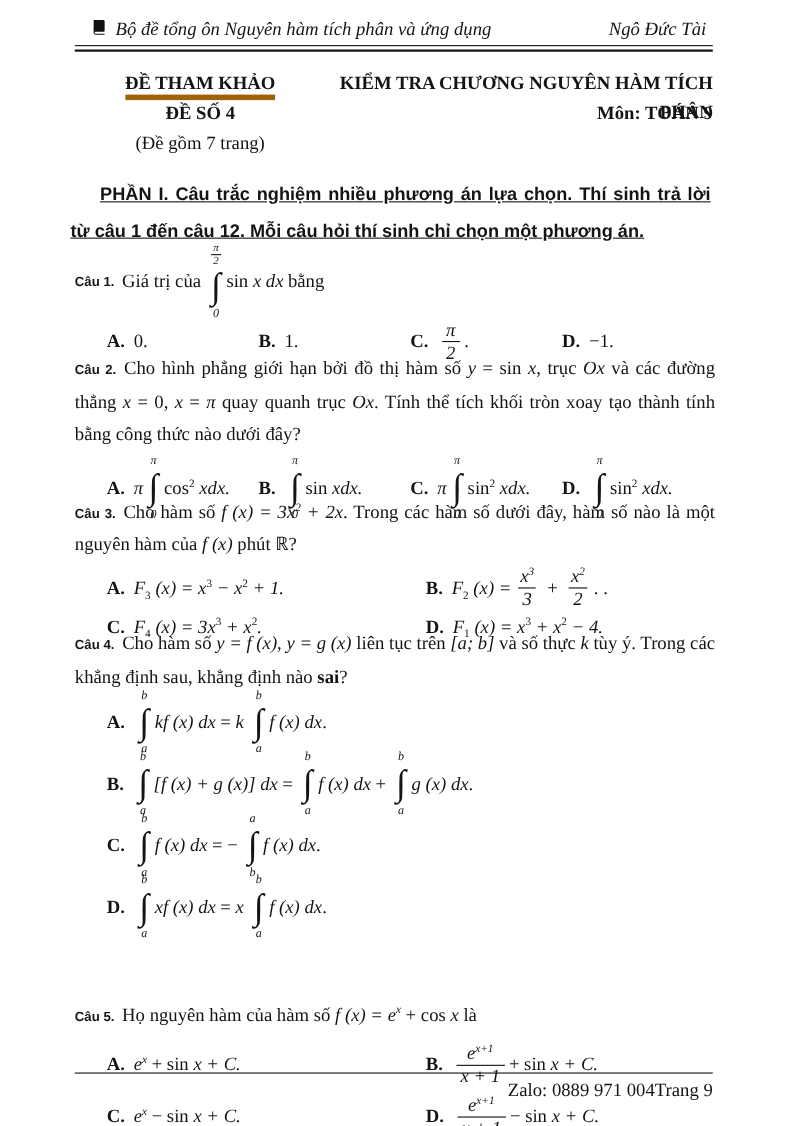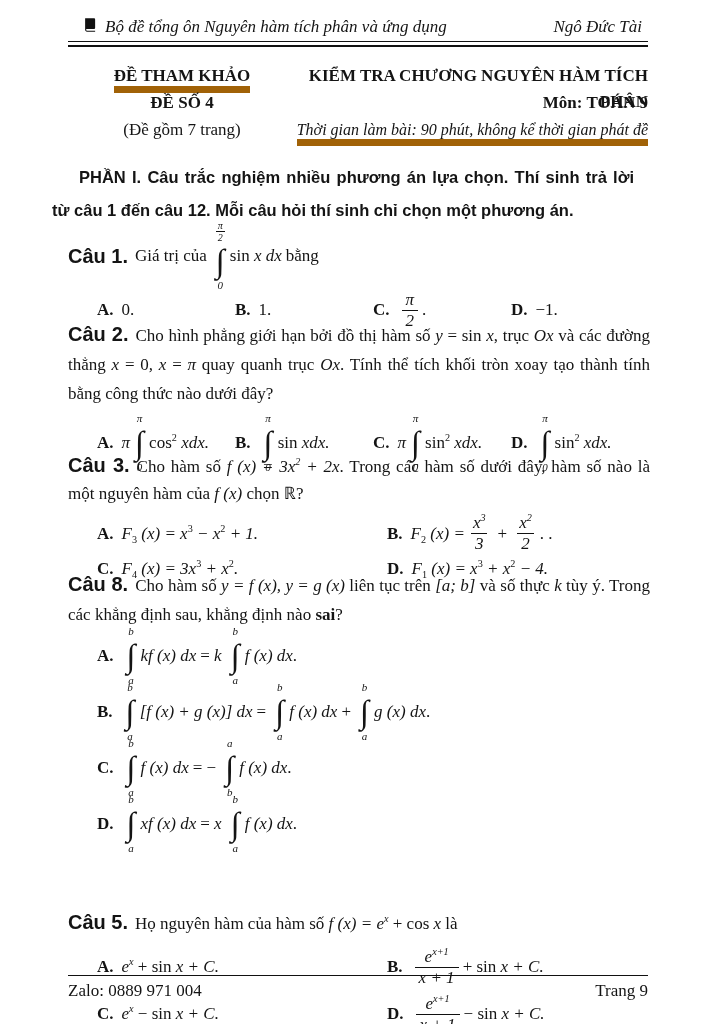--- a/index.html
+++ b/index.html
@@ -21,33 +21,33 @@
   .pagehdr .hauthor { flex:0 0 auto; padding-right:6px; }
   .hdr-rules { position:absolute; top:41px; left:68px; width:580px; }
   .hdr-rules .r1 { border-top:1px solid #111; }
   .hdr-rules .r2 { border-top:2px solid #111; margin-top:3px; }
 
   
   .examhead { position:absolute; top:63px; left:68px; width:580px; display:flex; font-size:17px; }
   .examhead .lcol { flex:0 0 200px; margin-left:14px; text-align:center; }
   .examhead .rcol { flex:1 1 auto; text-align:right; }
   .examhead .row { line-height:26px; height:27px; }
-  .u { border-bottom:7px solid #a16207; padding-bottom:1px; }
+  .u { border-bottom:5px solid #a16207; padding-bottom:1px; }
   .bold { font-weight:bold; }
   .dur { font-style:italic; font-size:16px; }
 
   
-  .part1 { position:absolute; top:161px; left:52px; width:582px;
+  .part1 { position:absolute; top:161px; left:64px; width:582px;
            font-family:"Liberation Sans", sans-serif; font-weight:bold;
-           font-size:16.5px; line-height:33px; text-align:justify; text-indent:27px; margin:0; }
+           font-size:16.5px; line-height:33px; text-align:justify; text-indent:27px; margin:0;text-decoration:underline; }
 
   
   .q { position:absolute; left:68px; width:582px; }
   .stmt { margin:0; font-size:17px; line-height:29px; text-align:justify; }
-  .qlabel { font-family:"Liberation Sans", sans-serif; font-weight:bold; font-size:20px; margin-right:7px; }
+  .qlabel { font-family:"Liberation Sans", sans-serif; font-weight:bold; font-size:12px; margin-right:7px; }
   .olab { font-weight:bold; margin-right:8px; flex:0 0 auto; }
 
   .row4 { display:grid; grid-template-columns:138px 138px 138px 1fr; padding-left:29px; }
   .row2 { display:grid; grid-template-columns:290px 1fr; padding-left:29px; }
   .opt { display:flex; align-items:center; font-size:17px; }
 
   
   .dint { display:inline-flex; flex-direction:column; align-items:center; line-height:1; margin:0 5px; flex:0 0 auto; }
   .dint .lim { font-size:11px; font-style:italic; line-height:1; padding:1px 0; }
   .dint .igl { font-size:33px; line-height:36px; font-style:italic; }
@@ -67,21 +67,21 @@
   #q3 .stmt, #q3 .row2 { line-height:27px; }
   #q3 .rowA { margin-top:6px; min-height:40px; align-items:center; }
   #q3 .rowB { margin-top:2px; min-height:26px; align-items:center; }
   .optline { display:flex; align-items:center; padding-left:29px; height:54px; margin-bottom:2px; font-size:17px; }
   .mid { margin:0 4px; white-space:pre; }
   #q5 .rowA { margin-top:4px; min-height:50px; align-items:center; }
   #q5 .rowB { margin-top:2px; min-height:34px; align-items:center; }
 
   
   .pageftr { position:absolute; top:975px; left:68px; width:580px; border-top:1.5px solid #111; }
-  .pageftr .row { display:flex; justify-content:space-between; font-size:17px; padding-top:5px; }
+  .pageftr .row { display:flex; justify-content:flex-end; font-size:17px; padding-top:5px; }
 </style>
 </head>
 <body>
 
 <div class="page">
 
   <div class="pagehdr">
     <span class="bookicon">
       <svg width="15" height="15" viewBox="0 0 24 24">
           <path fill="#111" d="M5 2h14c1.1 0 2 .9 2 2v13c0 1.1-.9 2-2 2H8c-.8 0-1.5.7-1.5 1.5S7.2 22 8 22h13v1.4H8c-1.7 0-3-1.3-3-2.9V2z"></path>
@@ -98,21 +98,20 @@
 
   <div class="examhead">
     <div class="lcol">
       <div class="row"><span class="bold u">ĐỀ THAM KHẢO</span></div>
       <div class="row"><span class="bold">ĐỀ SỐ 4</span></div>
       <div class="row"><span>(Đề gồm 7 trang)</span></div>
     </div>
     <div class="rcol">
       <div class="row"><span class="bold">KIỂM TRA CHƯƠNG NGUYÊN HÀM TÍCH PHÂN</span></div>
       <div class="row"><span class="bold">Môn: TOÁN 9</span></div>
-      <div class="row"><span class="dur u">Thời gian làm bài: 90 phút, không kể thời gian phát đề</span></div>
     </div>
   </div>
 
   <p class="part1">PHẦN I. Câu trắc nghiệm nhiều phương án lựa chọn. Thí sinh trả lời từ câu 1 đến câu 12. Mỗi câu hỏi thí sinh chỉ chọn một phương án.</p>
 
   <div class="q" id="q1" style="top:224px;">
     <div class="q1line">
       <span class="qlabel">Câu 1.</span>
       <span class="t">Giá trị của</span>
       <span class="dint">
@@ -190,21 +189,21 @@
             <span class="lim">π</span>
             <span class="igl">∫</span>
             <span class="lim">0</span>
           </span>
           <span><span>sin</span><sup>2</sup><span class="i"> xdx.</span></span>
         </span>
     </div>
   </div>
 
   <div class="q" id="q3" style="top:452px;">
-    <p class="stmt"><span class="qlabel">Câu 3.</span><span><span>Cho hàm số </span><span class="i">f (x) = 3x</span><sup class="i">2</sup><span class="i"> + 2x</span><span>. Trong các hàm số dưới đây, hàm số nào là một nguyên hàm của </span><span class="i">f (x)</span><span> chọn </span><span>ℝ</span><span>?</span></span></p>
+    <p class="stmt"><span class="qlabel">Câu 3.</span><span><span>Cho hàm số </span><span class="i">f (x) = 3x</span><sup class="i">2</sup><span class="i"> + 2x</span><span>. Trong các hàm số dưới đây, hàm số nào là một nguyên hàm của </span><span class="i">f (x)</span><span> phút </span><span>ℝ</span><span>?</span></span></p>
     <div class="row2 rowA">
       <span class="opt">
           <b class="olab">A.</b>
           <span><span class="i">F</span><sub>3</sub><span class="i"> (x) = x</span><sup>3</sup><span class="i"> − x</span><sup>2</sup><span class="i"> + 1.</span></span>
         </span>
       <span class="opt">
           <b class="olab">B.</b>
           <span><span class="i">F</span><sub>2</sub><span class="i"> (x) =</span></span>
           <span class="frac">
             <span class="num"><span>x</span><sup>3</sup></span>
@@ -224,21 +223,21 @@
           <span><span class="i">F</span><sub>4</sub><span class="i"> (x) = 3x</span><sup>3</sup><span class="i"> + x</span><sup>2</sup><span class="i">.</span></span>
         </span>
       <span class="opt">
           <b class="olab">D.</b>
           <span><span class="i">F</span><sub>1</sub><span class="i"> (x) = x</span><sup>3</sup><span class="i"> + x</span><sup>2</sup><span class="i"> − 4.</span></span>
         </span>
     </div>
   </div>
 
   <div class="q" id="q4" style="top:570px;">
-    <p class="stmt"><span class="qlabel">Câu 8.</span><span><span>Cho hàm số </span><span class="i">y = f (x), y = g (x)</span><span> liên tục trên </span><span class="i">[a; b]</span><span> và số thực </span><span class="i">k</span><span> tùy ý. Trong các khẳng định sau, khẳng định nào </span><span class="b">sai</span><span>?</span></span></p>
+    <p class="stmt"><span class="qlabel">Câu 4.</span><span><span>Cho hàm số </span><span class="i">y = f (x), y = g (x)</span><span> liên tục trên </span><span class="i">[a; b]</span><span> và số thực </span><span class="i">k</span><span> tùy ý. Trong các khẳng định sau, khẳng định nào </span><span class="b">sai</span><span>?</span></span></p>
     <div class="optline">
       <b class="olab">A.</b>
       <span class="dint">
           <span class="lim">b</span>
           <span class="igl">∫</span>
           <span class="lim">a</span>
         </span>
       <span><span class="i">kf (x)</span><span class="i"> dx</span></span>
         <span class="mid"><span>= </span><span class="i">k</span></span>
       <span class="dint">

